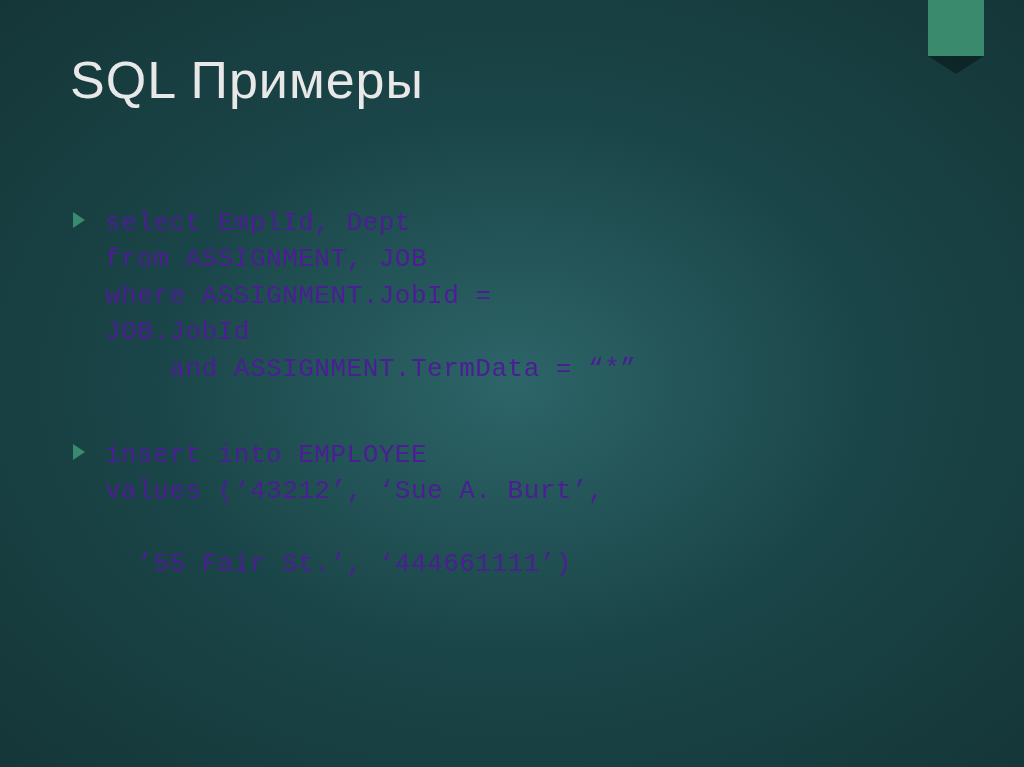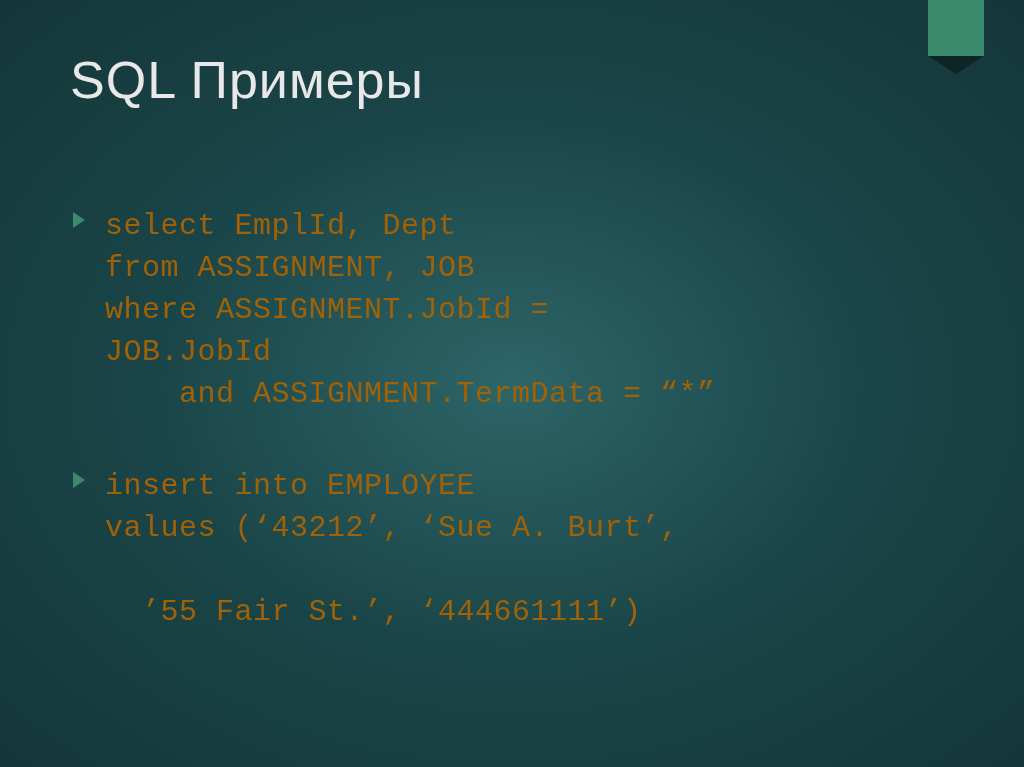--- a/index.html
+++ b/index.html
@@ -56,22 +56,22 @@
     left: -32px;
     top: 7px;
     width: 0;
     height: 0;
     border-top: 8px solid transparent;
     border-bottom: 8px solid transparent;
     border-left: 12px solid #3a8a6e;
   }
   .code {
     font-family: "Courier New", Courier, monospace;
-    color: #a16207;
-    font-size: 30px;
+    color: #4c1d95;
+    font-size: 26px;
     line-height: 1.4;
     white-space: pre;
     letter-spacing: 0.5px;
     margin-top: 8px;
   }
 </style>
 </head>
 <body>
 
 <div class="corner-accent"></div>

